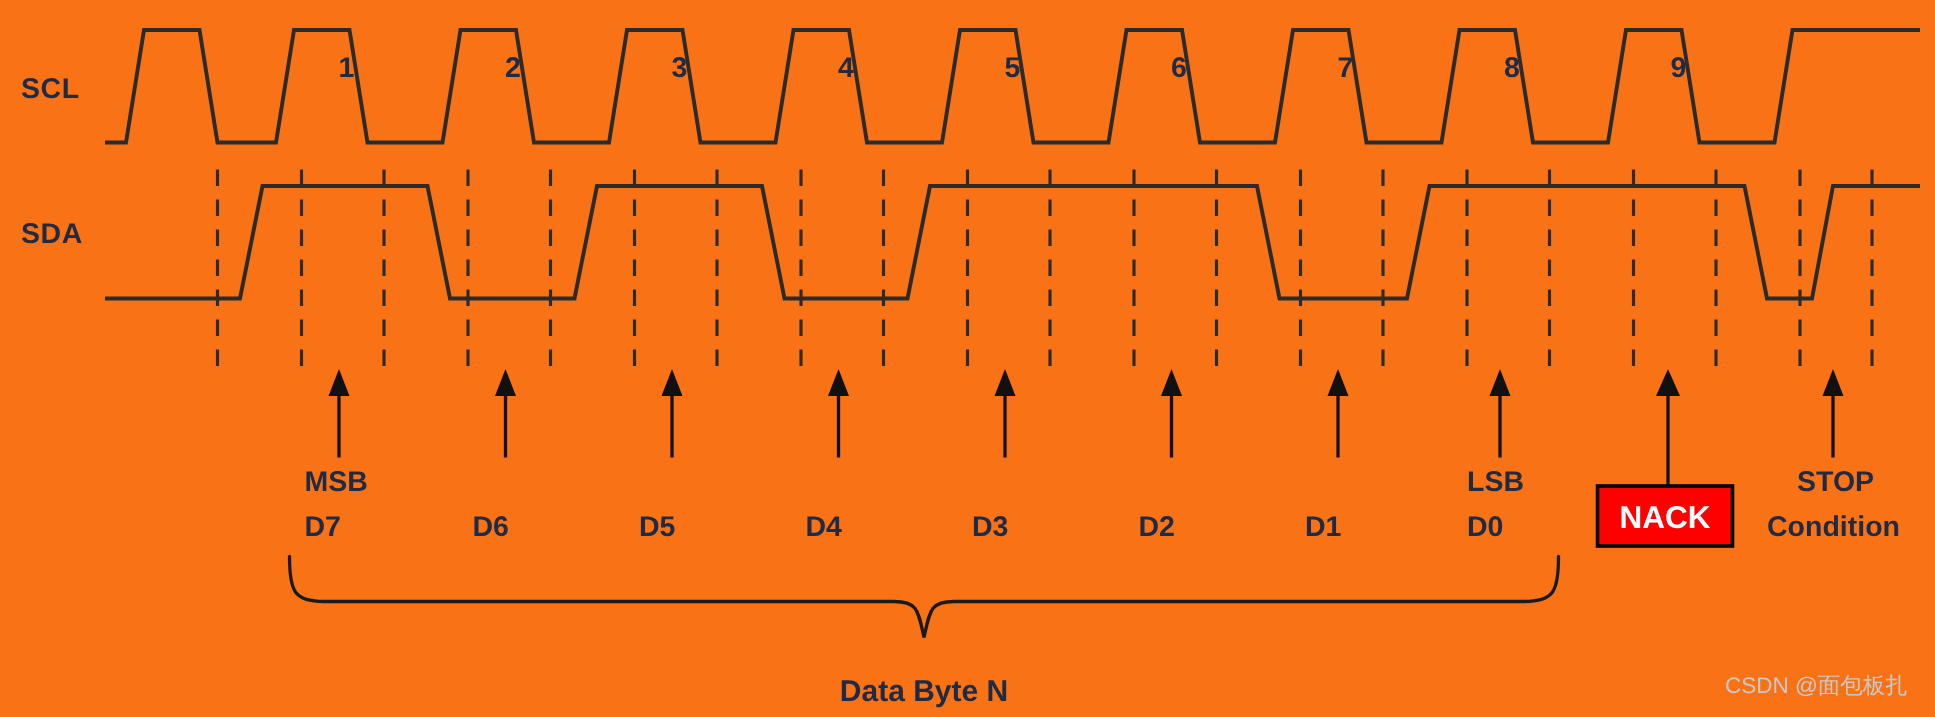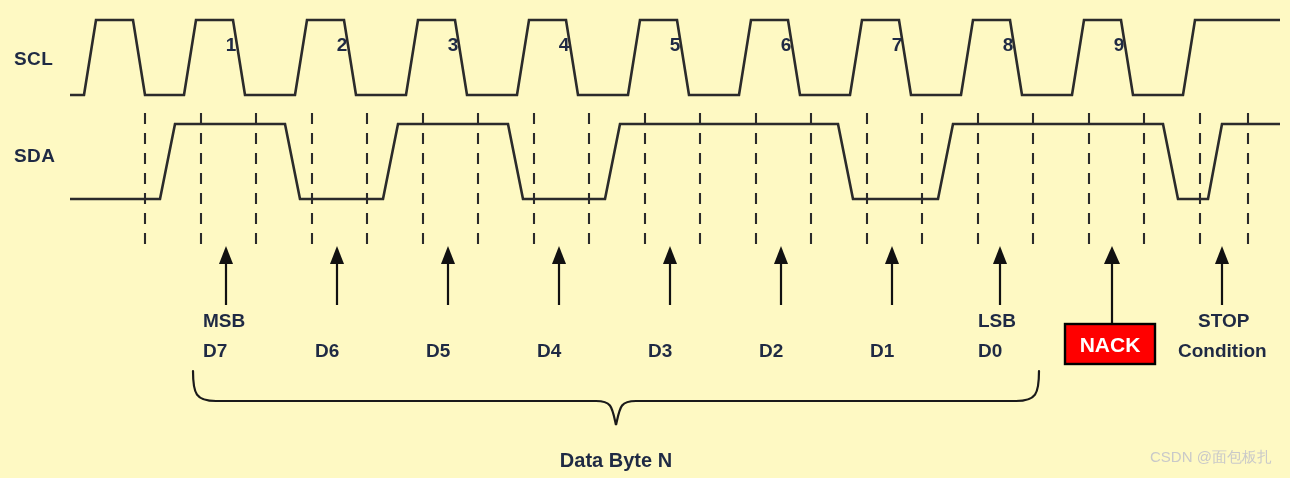--- a/index.html
+++ b/index.html
@@ -91,21 +91,21 @@
     stroke-linecap: round;
   }
   .nack-rect {
     stroke: #000000;
     stroke-width: 2.4;
   }
 </style>
 </head>
 <body>
 
-<div id="stage" style="background: #fef9c3;">
+<div id="stage" style="background: #f97316;">
   <svg id="diagram-svg" viewBox="0 0 1290 478" preserveAspectRatio="none">
 
     <text class="sig-label" x="14" y="65">SCL</text>
     <text class="sig-label" x="14" y="162">SDA</text>
 
     <g>
       <path class="wave" d="M 70,95
                L 84,95  L 96,20  L 133,20  L 145,95
                L 184,95 L 196,20 L 233,20 L 245,95
                L 295,95 L 307,20 L 344,20 L 356,95

